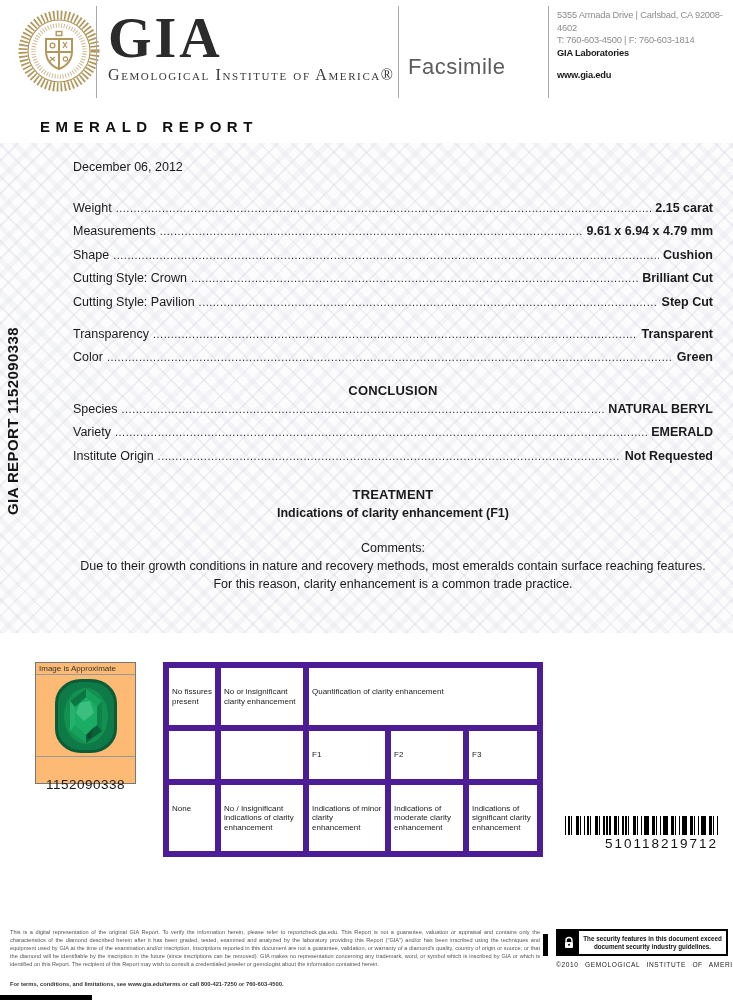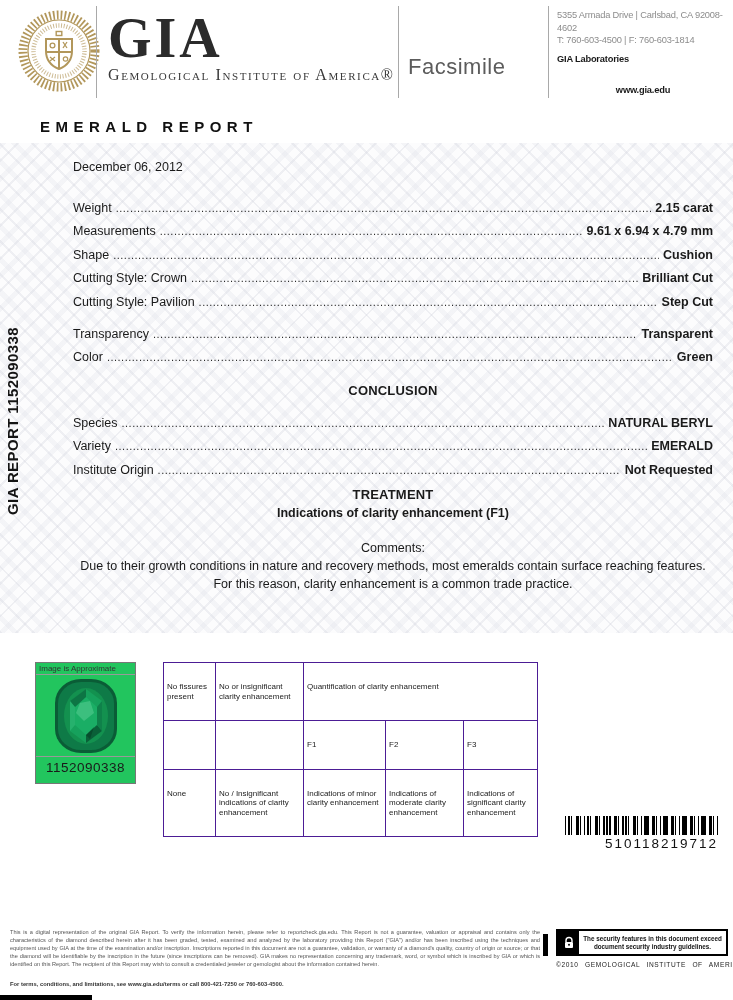--- a/index.html
+++ b/index.html
@@ -12,23 +12,23 @@
   .vdiv { position:absolute; top:6px; width:1px; height:92px; background:#a9a9a9; }
   .vdiv1 { left:96px; }
   .vdiv2 { left:398px; }
   .vdiv3 { left:548px; }
   .wordmark { position:absolute; left:108px; top:12px; font-family:"Liberation Serif", serif; }
   .gia-big { font-size:56px; line-height:52px; font-weight:600; letter-spacing:3px; color:#2b2b2b; }
   .gia-tag { font-size:16px; letter-spacing:1.6px; color:#3a3a3a; font-variant:small-caps; margin-top:2px; }
   .facsimile { position:absolute; left:408px; top:54px; font-size:22px; font-weight:400; color:#5c5c5c; letter-spacing:0.5px; }
   .addr { position:absolute; left:557px; top:9px; width:172px; font-size:9.3px; line-height:12.5px; color:#8c8c8c; letter-spacing:-0.2px; }
   .addr .black { color:#1a1a1a; font-weight:bold; }
-  .labs-title { margin-top:6px; }
+  .labs-title { }
   .labs-grid { display:grid; grid-template-columns:64px 56px auto; color:#8c8c8c; }
-  .website { margin-top:19px;text-align:center; }
+  .website { margin-top:10px; }
 
   
   .report-title { position:absolute; left:40px; top:118px; font-size:15px; font-weight:bold; letter-spacing:5.5px; color:#111; }
 
   
   .main {
     position:absolute; left:0; top:143px; width:733px; height:490px;
     background-color:#fcfcfd;
     background-image:
       repeating-linear-gradient(45deg, rgba(208,210,220,0.30) 0 2px, transparent 2px 23px),
@@ -41,33 +41,33 @@
   .date { position:absolute; top:17px; left:0; }
   .rows { position:absolute; top:58px; left:0; right:0; }
   .frow { display:flex; align-items:baseline; height:23.4px; }
   .frow .lbl { white-space:nowrap; }
   .frow .leader { flex:1; overflow:hidden; white-space:nowrap; margin:0 4px; color:#2a2a2a; font-size:11px; letter-spacing:0.5px; }
   .frow .leader::after { content:"....................................................................................................................................................................................................................................."; }
   .frow .val { white-space:nowrap; font-weight:bold; }
   .gap8 { height:9px; }
   .sec-head { font-size:13px; font-weight:bold; letter-spacing:0.2px; }
   .conclusion { position:absolute; top:240px; left:0; right:0; }
-  .conclusion .rows2 { margin-top:18px; }
+  .conclusion .rows2 { margin-top:4px; }
   .treatment { position:absolute; top:344px; left:0; right:0; }
   .treat-line { font-weight:bold; margin-top:4px; }
   .comments { position:absolute; top:396px; left:0; right:0; line-height:18px; }
 
   
-  .imgbox { position:absolute; left:35px; top:662px; width:101px; height:122px; border:1px solid #777; background:#22c55e; }
+  .imgbox { position:absolute; left:35px; top:662px; width:101px; height:122px; border:1px solid #777; background:#fdba74; }
   .imgbox .cap { font-size:8px; color:#333; padding:1px 3px; border-bottom:1px solid #999; }
   .imgbox .gemwrap { height:81px; display:flex; align-items:center; justify-content:center; }
-  .imgbox .num { border-top:1px solid #999; text-align:center; font-size:13.5px; padding-top:3px; letter-spacing:0.5px; }
+  .imgbox .num { border-top:1px solid #999; text-align:center; font-size:13.5px; padding-top:20px; letter-spacing:0.5px; }
 
   table.clarity { position:absolute; left:163px; top:662px; width:374px; border-collapse:collapse; table-layout:fixed; font-size:8px; line-height:9.5px; color:#222; background:#fff; }
-  table.clarity td { border:1px solid #4c1d95; padding:19px 3px; vertical-align:top; }
+  table.clarity td { border:6px solid #4c1d95; padding:19px 3px; vertical-align:top; }
   table.clarity .b { font-weight:normal; }
   col.c1{width:52px;} col.c2{width:88px;} col.c3{width:82px;} col.c4{width:78px;} col.c5{width:74px;}
   tr.r1 td { height:17px; }
   tr.r2 td { height:11px; }
   tr.r3 td { height:30px; }
 
   .barcode { position:absolute; left:565px; top:816px; width:153px; height:19px;
     background:
       repeating-linear-gradient(90deg, #000 0 1.5px, transparent 1.5px 3.5px, #000 3.5px 5.5px, transparent 5.5px 6.5px, #000 6.5px 7.5px, transparent 7.5px 11px, #000 11px 14px, transparent 14px 15px, #000 15px 16px, transparent 16px 19px);
     background-color:#fff; }

